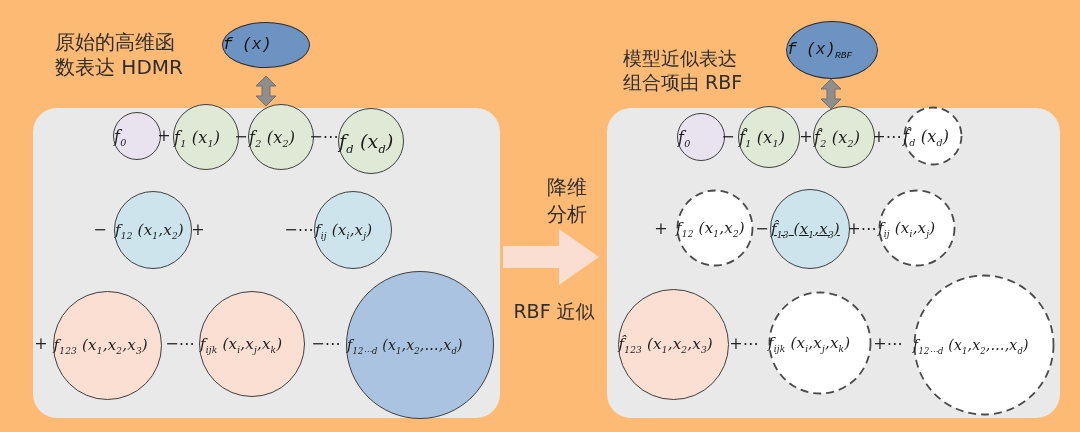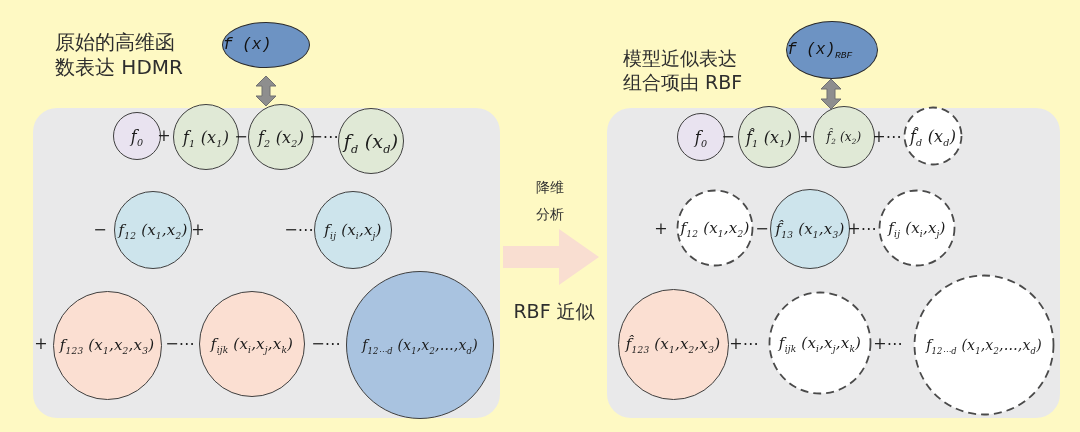--- a/index.html
+++ b/index.html
@@ -1,32 +1,32 @@
 <!DOCTYPE html>
 <html><head>
 <meta charset="utf-8">
 <style>
   html,body{margin:0;padding:0;background:#ffffff;}
   body{width:1080px;height:432px;font-family:"DejaVu Serif",serif;}
-  .canvas{position:relative;width:1080px;height:432px;overflow:hidden;background:#fef9c3;}
+  .canvas{position:relative;width:1080px;height:432px;overflow:hidden;background:#fdba74;}
   .panel{position:absolute;border-radius:24px;z-index:0;}
-  .circle{position:absolute;border-radius:50%;display:flex;align-items:center;justify-content:center;
+  .circle{position:absolute;border-radius:50%;display:flex;align-items:center;justify-content:flex-start;
           white-space:nowrap;color:#1b1b1b;z-index:1;}
   .circle.solid{border:1.4px solid #3f3f3f;}
   .circle .lbl{font-style:italic;position:relative;z-index:2;letter-spacing:.2px;}
   .circle svg.dashring{position:absolute;left:0;top:0;z-index:0;}
   sub{font-size:.6em;line-height:0;}
   .op{position:absolute;transform:translate(-50%,-50%);font-size:16px;color:#222;z-index:3;
       font-family:"DejaVu Serif",serif;white-space:nowrap;}
   .ellipse{position:absolute;border:1.6px solid #2b2b2b;border-radius:50%;display:flex;
            align-items:center;justify-content:flex-start;font-style:italic;font-size:16px;color:#111;z-index:1;font-family:Liberation Mono, monospace;}
   .caption{position:absolute;font-family:"DejaVu Sans",sans-serif;color:#2e2e2e;z-index:2;}
   .caption-left{left:55px;top:30px;font-size:20px;line-height:25px;}
   .caption-right{left:623px;top:46px;font-size:19px;line-height:24px;}
-  .caption-mid-top{left:500px;top:174px;width:100px;text-align:center;font-size:14px;line-height:27px;}
+  .caption-mid-top{left:500px;top:174px;width:100px;text-align:center;font-size:20px;line-height:27px;padding-left:17px;}
   .caption-mid-bottom{left:495px;top:299px;width:118px;text-align:center;font-size:19px;}
   .icon{position:absolute;z-index:2;}
 </style>
 </head>
 <body>
 
 <div class="canvas" id="canvas">
 
   <div class="caption caption-left">
     <div>原始的高维函</div>
@@ -102,39 +102,39 @@
       <span class="lbl">f<sub>12⋯d</sub> (x<sub>1</sub>,x<sub>2</sub>,…,x<sub>d</sub>)</span>
     </div>
     <div class="circle solid" style="left: 677px; top: 113px; width: 46px; height: 46px; font-size: 16px; background: rgb(233, 227, 240);">
       <span class="lbl">f<sub>0</sub></span>
     </div>
     <div class="op" style="left: 728px; top: 136px;">−</div>
     <div class="circle solid" style="left: 738px; top: 106px; width: 60px; height: 60px; font-size: 16px; background: rgb(224, 233, 214);">
       <span class="lbl">f̂<sub>1</sub> (x<sub>1</sub>)</span>
     </div>
     <div class="op" style="left: 806px; top: 136px;">+</div>
-    <div class="circle solid" style="left: 813px; top: 106px; width: 60px; height: 60px; font-size: 12px; background: rgb(224, 233, 214);">
+    <div class="circle solid" style="left: 813px; top: 106px; width: 60px; height: 60px; font-size: 16px; background: rgb(224, 233, 214);">
       <span class="lbl">f̂<sub>2</sub> (x<sub>2</sub>)</span>
     </div>
     <div class="op" style="left: 887px; top: 136px;">+⋯</div>
     <div class="circle" style="left: 903px; top: 106px; width: 60px; height: 60px; font-size: 16px; background: transparent;">
       <svg class="dashring" width="60" height="60">
         <circle cx="30" cy="30" r="28.5" fill="#ffffff" stroke="#4a4a4a" stroke-width="1.8" stroke-dasharray="8 5"></circle>
       </svg>
       <span class="lbl">f̂<sub>d</sub> (x<sub>d</sub>)</span>
     </div>
     <div class="op" style="left: 661px; top: 228px;">+</div>
     <div class="circle" style="left: 676px; top: 189px; width: 78px; height: 78px; font-size: 15px; background: transparent;">
       <svg class="dashring" width="78" height="78">
         <circle cx="39" cy="39" r="37.5" fill="#ffffff" stroke="#4a4a4a" stroke-width="1.8" stroke-dasharray="8 5"></circle>
       </svg>
       <span class="lbl">f<sub>12</sub> (x<sub>1</sub>,x<sub>2</sub>)</span>
     </div>
     <div class="op" style="left: 762px; top: 228px;">−</div>
-    <div class="circle solid" style="left: 770px; top: 189px; width: 78px; height: 78px; font-size: 15px; background: rgb(205, 228, 236);">
+    <div class="circle solid" style="left: 770px; top: 189px; width: 78px; height: 78px; font-size: 15px; background: rgb(205, 228, 236); text-decoration: underline;">
       <span class="lbl">f̂<sub>13</sub> (x<sub>1</sub>,x<sub>3</sub>)</span>
     </div>
     <div class="op" style="left: 862px; top: 228px;">+⋯</div>
     <div class="circle" style="left: 878px; top: 189px; width: 78px; height: 78px; font-size: 15px; background: transparent;">
       <svg class="dashring" width="78" height="78">
         <circle cx="39" cy="39" r="37.5" fill="#ffffff" stroke="#4a4a4a" stroke-width="1.8" stroke-dasharray="8 5"></circle>
       </svg>
       <span class="lbl">f<sub>ij</sub> (x<sub>i</sub>,x<sub>j</sub>)</span>
     </div>
     <div class="circle solid" style="left: 617.5px; top: 288.5px; width: 109px; height: 109px; font-size: 15px; background: rgb(251, 223, 210);">

